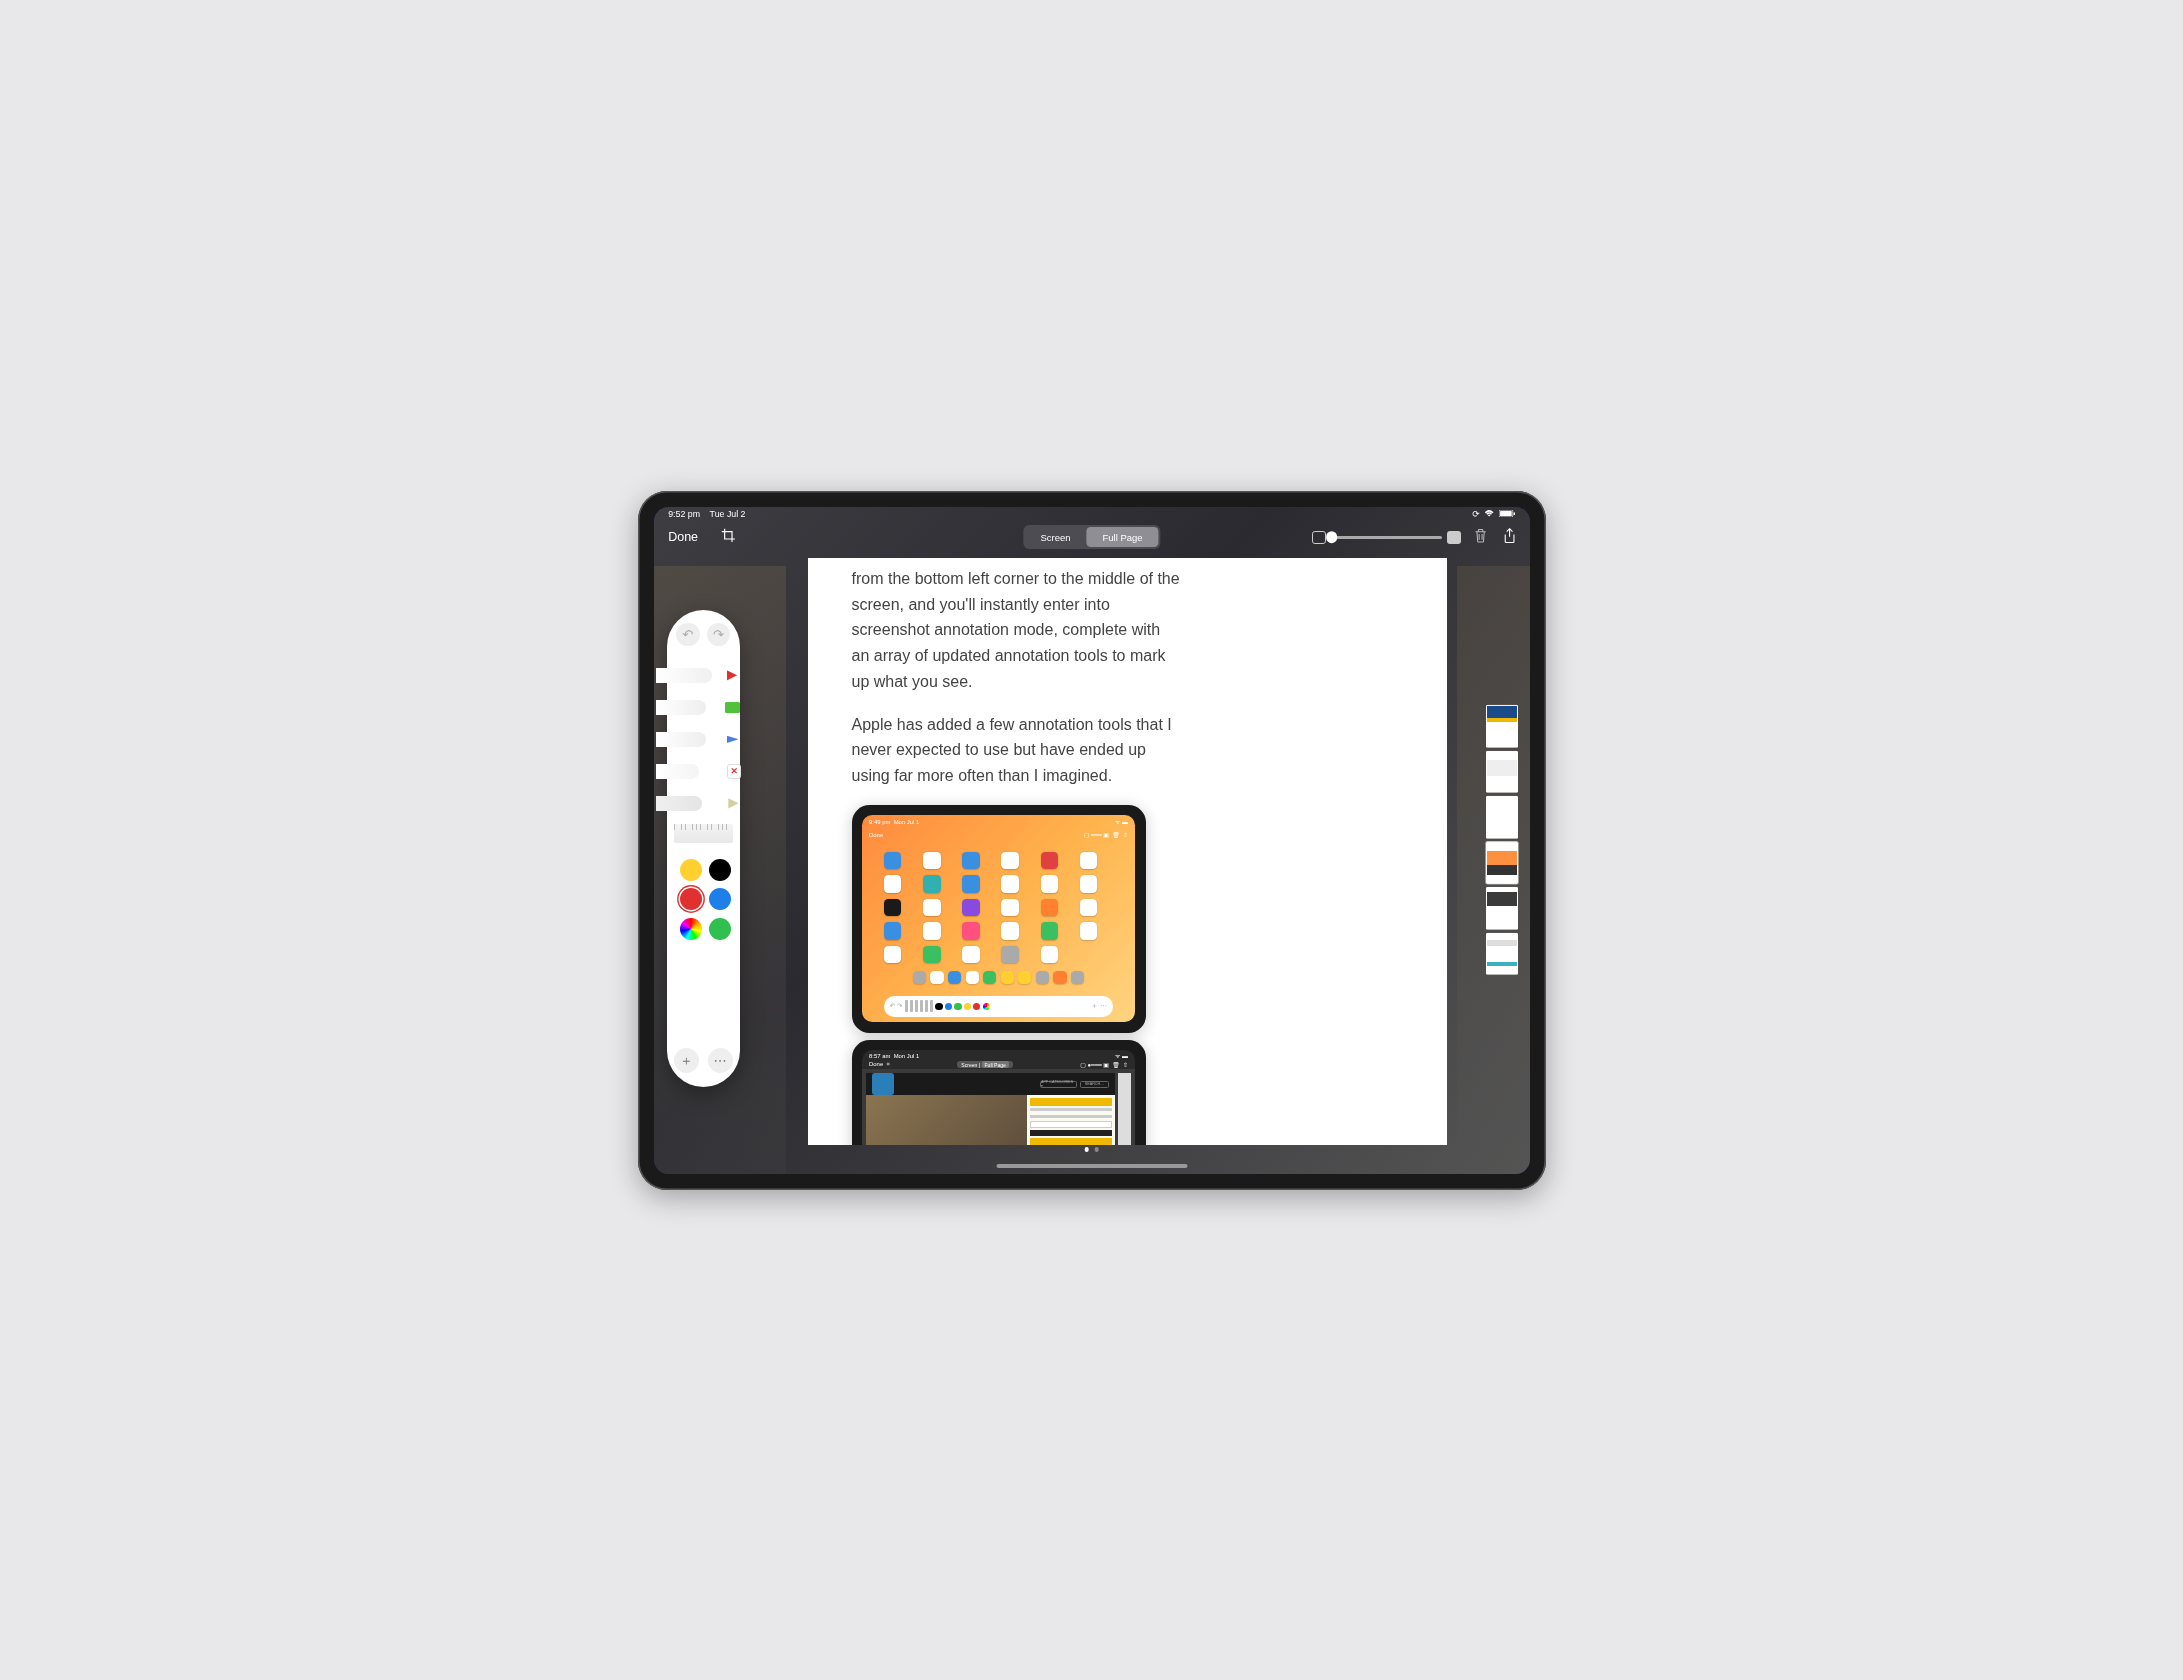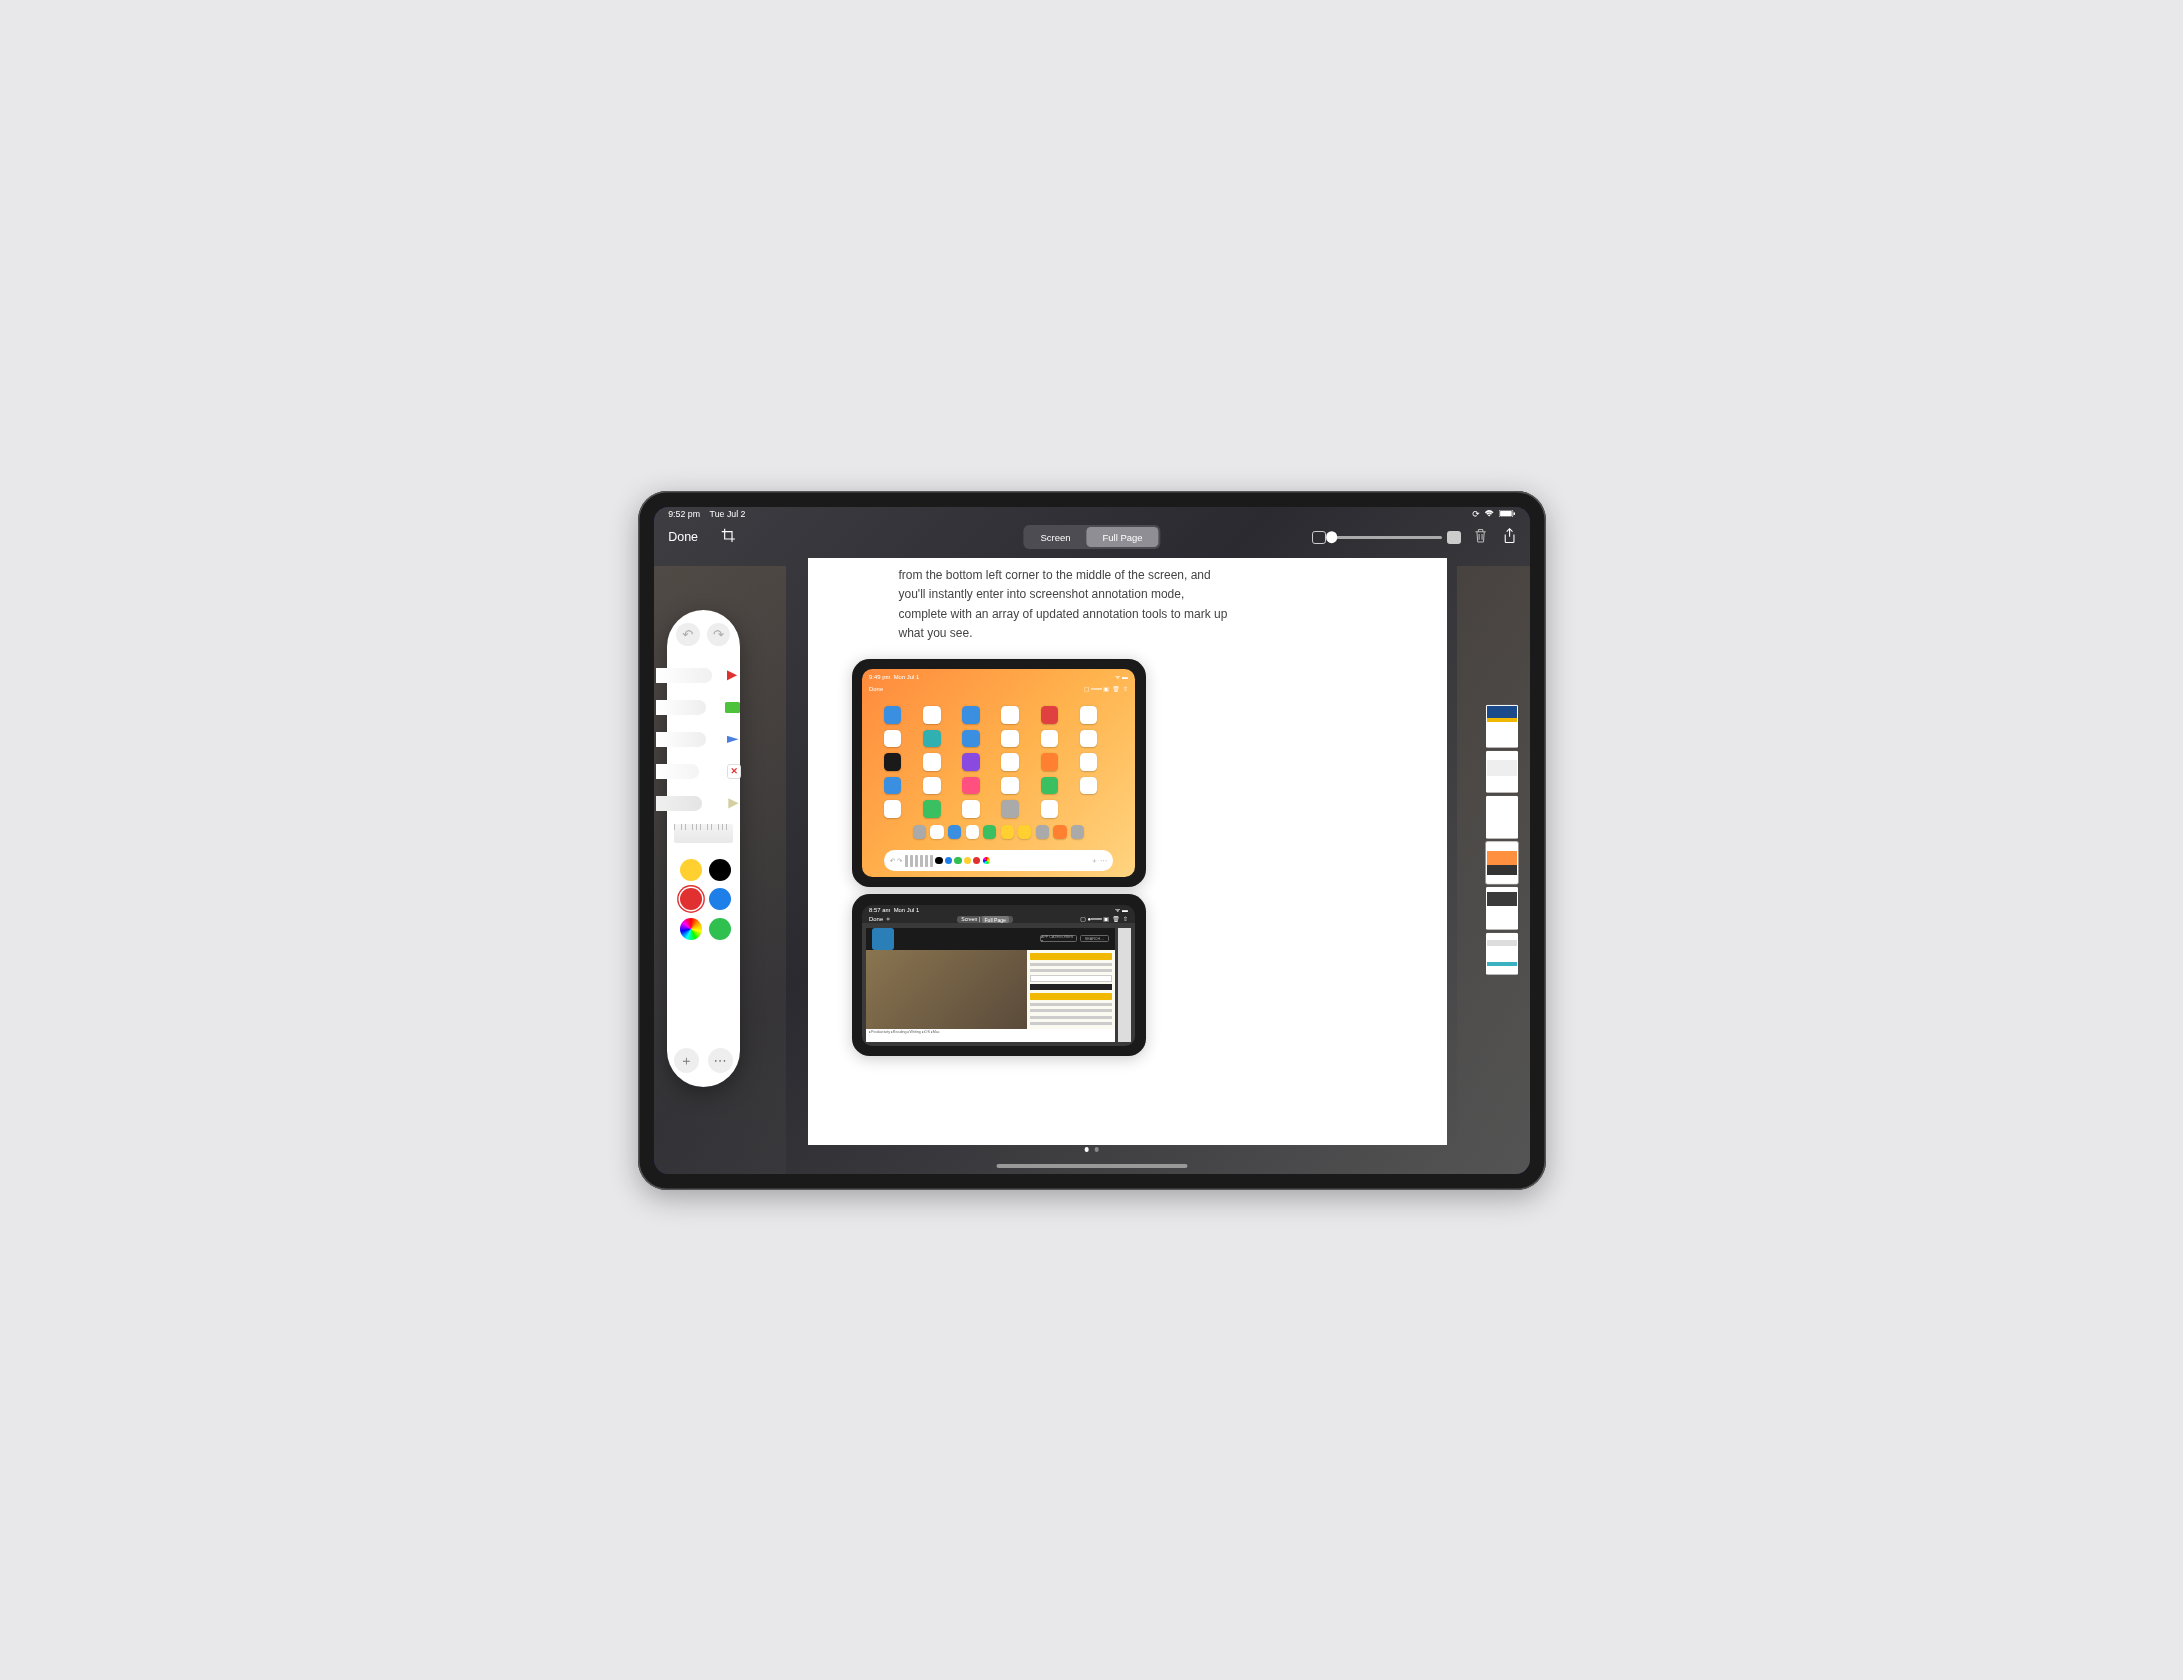--- a/index.html
+++ b/index.html
@@ -136,25 +136,24 @@
   .page {
     position:absolute;
     left:29px; top:0;
     width:639px;
     background:#fff;
     padding: 0 0 14.7px 0;
     min-height: 100%;
   }
   .article-text {
     color:#444;
-    font-size:12px;
+    font-size:16px;
     line-height:1.6;
     padding: 8.8px 37px 8.8px 44px;
     max-width: 411px;
-    margin-left: 47px;
   }
   .embedded-ipad {
     margin: 7.3px 0 7.3px 44px;
     width: 294px;
     height: 228px;
     background:#1a1a1a;
     border-radius:17.6px;
     padding:10.3px;
     box-shadow: 0 2.9px 14.7px rgba(0,0,0,0.2);
   }
@@ -353,20 +352,21 @@
                 <path d="M9 1 V12 M5 5 L9 1 L13 5 M3 9 V19 Q3 20 4 20 H14 Q15 20 15 19 V9"></path>
               </svg>
           </span>
         </button>
       </div>
     </div>
 
     <div class="canvas-area">
       <div class="page">
         <p class="article-text">from the bottom left corner to the middle of the screen, and you'll instantly enter into screenshot annotation mode, complete with an array of updated annotation tools to mark up what you see.</p>
+        <p class="article-text">Apple has added a few annotation tools that I never expected to use but have ended up using far more often than I imagined.</p>
 
         <div class="embedded-ipad">
           <div class="embedded-screen embed-light">
             <div class="mini-top">
               <span><span>9:49 pm</span>&nbsp;&nbsp;<span>Mon Jul 1</span></span>
               <span>ᯤ ▬</span>
             </div>
             <div class="mini-top" style="height:10.3px;">
               <span>Done</span>
               <span>▢ ━━━ ▣ &nbsp;🗑 &nbsp;⇧</span>

